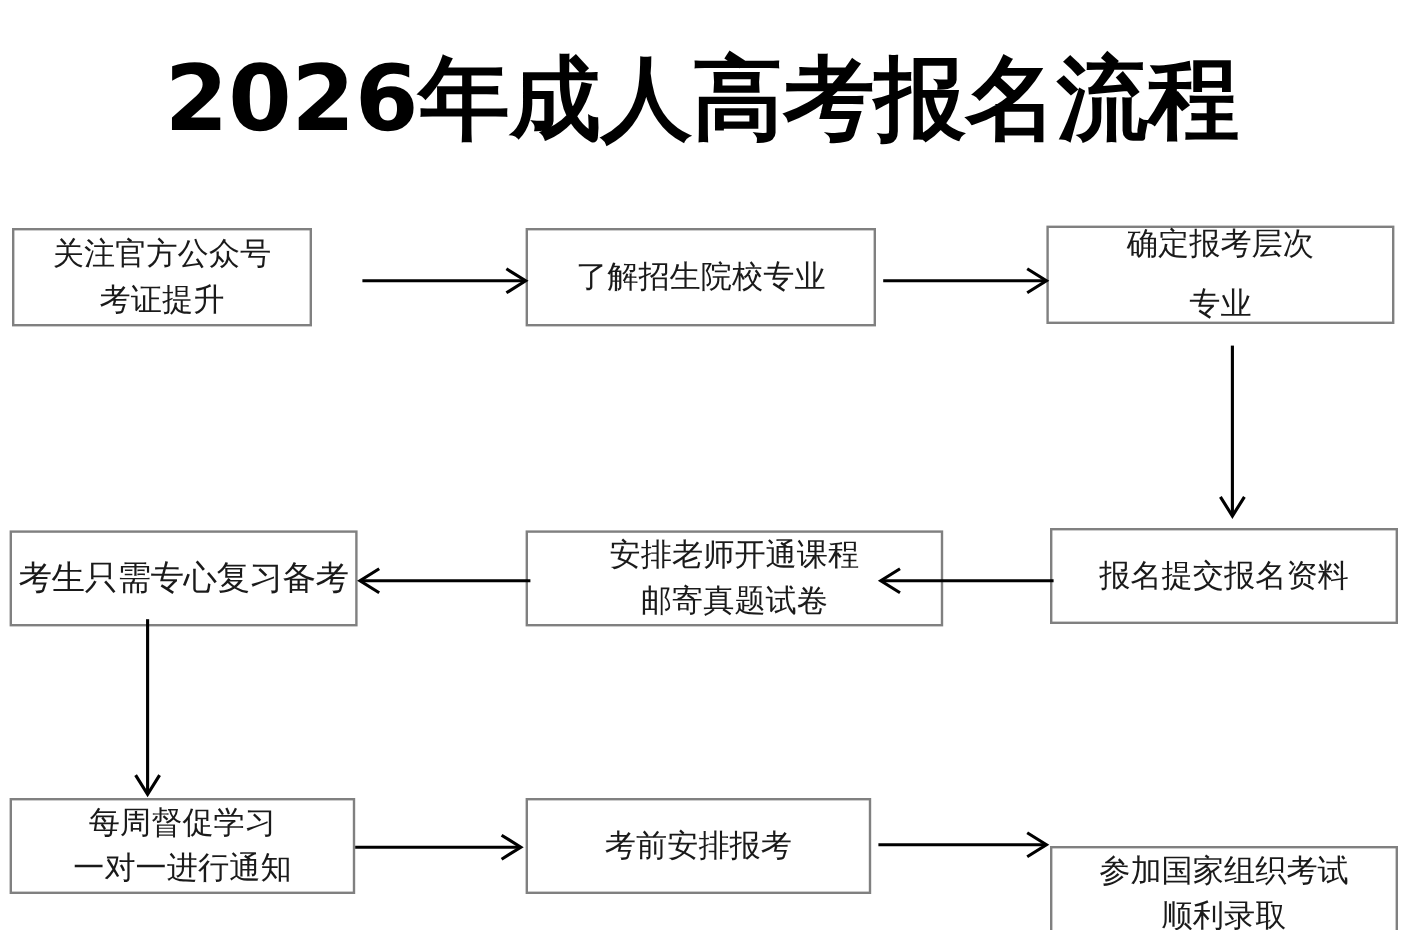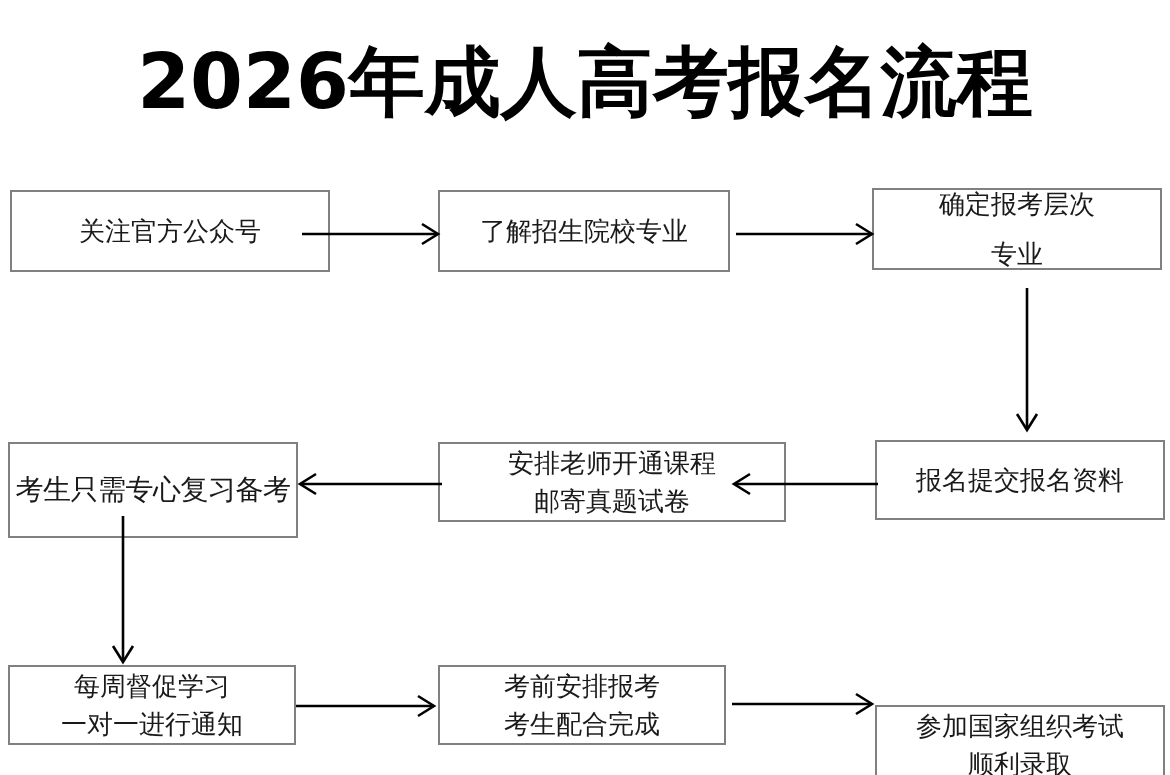--- a/index.html
+++ b/index.html
@@ -54,25 +54,25 @@
   .node .line {
     display: block;
   }
   
   .node.tight {
     font-size: 28px;
     letter-spacing: -0.5px;
   }
 
   
-  #node-1 { left: 10px;  top: 190px; width: 320px; height: 82px; }
+  #node-1 { left: 10px;  top: 190px; width: 250px; height: 82px; }
   #node-2 { left: 438px; top: 190px; width: 292px; height: 82px; text-align: center; }
   #node-3 { left: 872px; top: 188px; width: 290px; height: 82px; gap: 12px; }
 
-  #node-4 { left: 8px;   top: 442px; width: 290px; height: 96px; }
+  #node-4 { left: 8px;   top: 442px; width: 290px; height: 80px; }
   #node-5 { left: 438px; top: 442px; width: 348px; height: 80px; }
   #node-6 { left: 875px; top: 440px; width: 290px; height: 80px; }
 
   #node-7 { left: 8px;   top: 665px; width: 288px; height: 80px; }
   #node-8 { left: 438px; top: 665px; width: 288px; height: 80px; }
   #node-9 { left: 875px; top: 665px; width: 290px; height: 80px; margin-top: 40px; }
 
   
   .arrow {
     position: absolute;
@@ -98,20 +98,21 @@
 </style>
 </head>
 <body>
 
 <div id="canvas">
 
   <div class="title">2026年成人高考报名流程</div>
 
   <div class="node" id="node-1">
     <span class="line">关注官方公众号</span>
+    <span class="line">考证提升</span>
   </div>
 
   <div class="node" id="node-2">
     <span class="line">了解招生院校专业</span>
   </div>
 
   <div class="node" id="node-3">
     <span class="line">确定报考层次</span>
     <span class="line">专业</span>
   </div>
@@ -129,21 +130,20 @@
     <span class="line">报名提交报名资料</span>
   </div>
 
   <div class="node" id="node-7">
     <span class="line">每周督促学习</span>
     <span class="line">一对一进行通知</span>
   </div>
 
   <div class="node" id="node-8">
     <span class="line">考前安排报考</span>
-    <span class="line">考生配合完成</span>
   </div>
 
   <div class="node" id="node-9">
     <span class="line">参加国家组织考试</span>
     <span class="line">顺利录取</span>
   </div>
 
   <svg class="arrow" id="arrow-1" viewBox="0 0 140 32">
     <line x1="0" y1="16" x2="134" y2="16"></line>
     <polyline points="120,6 136,16 120,26"></polyline>

